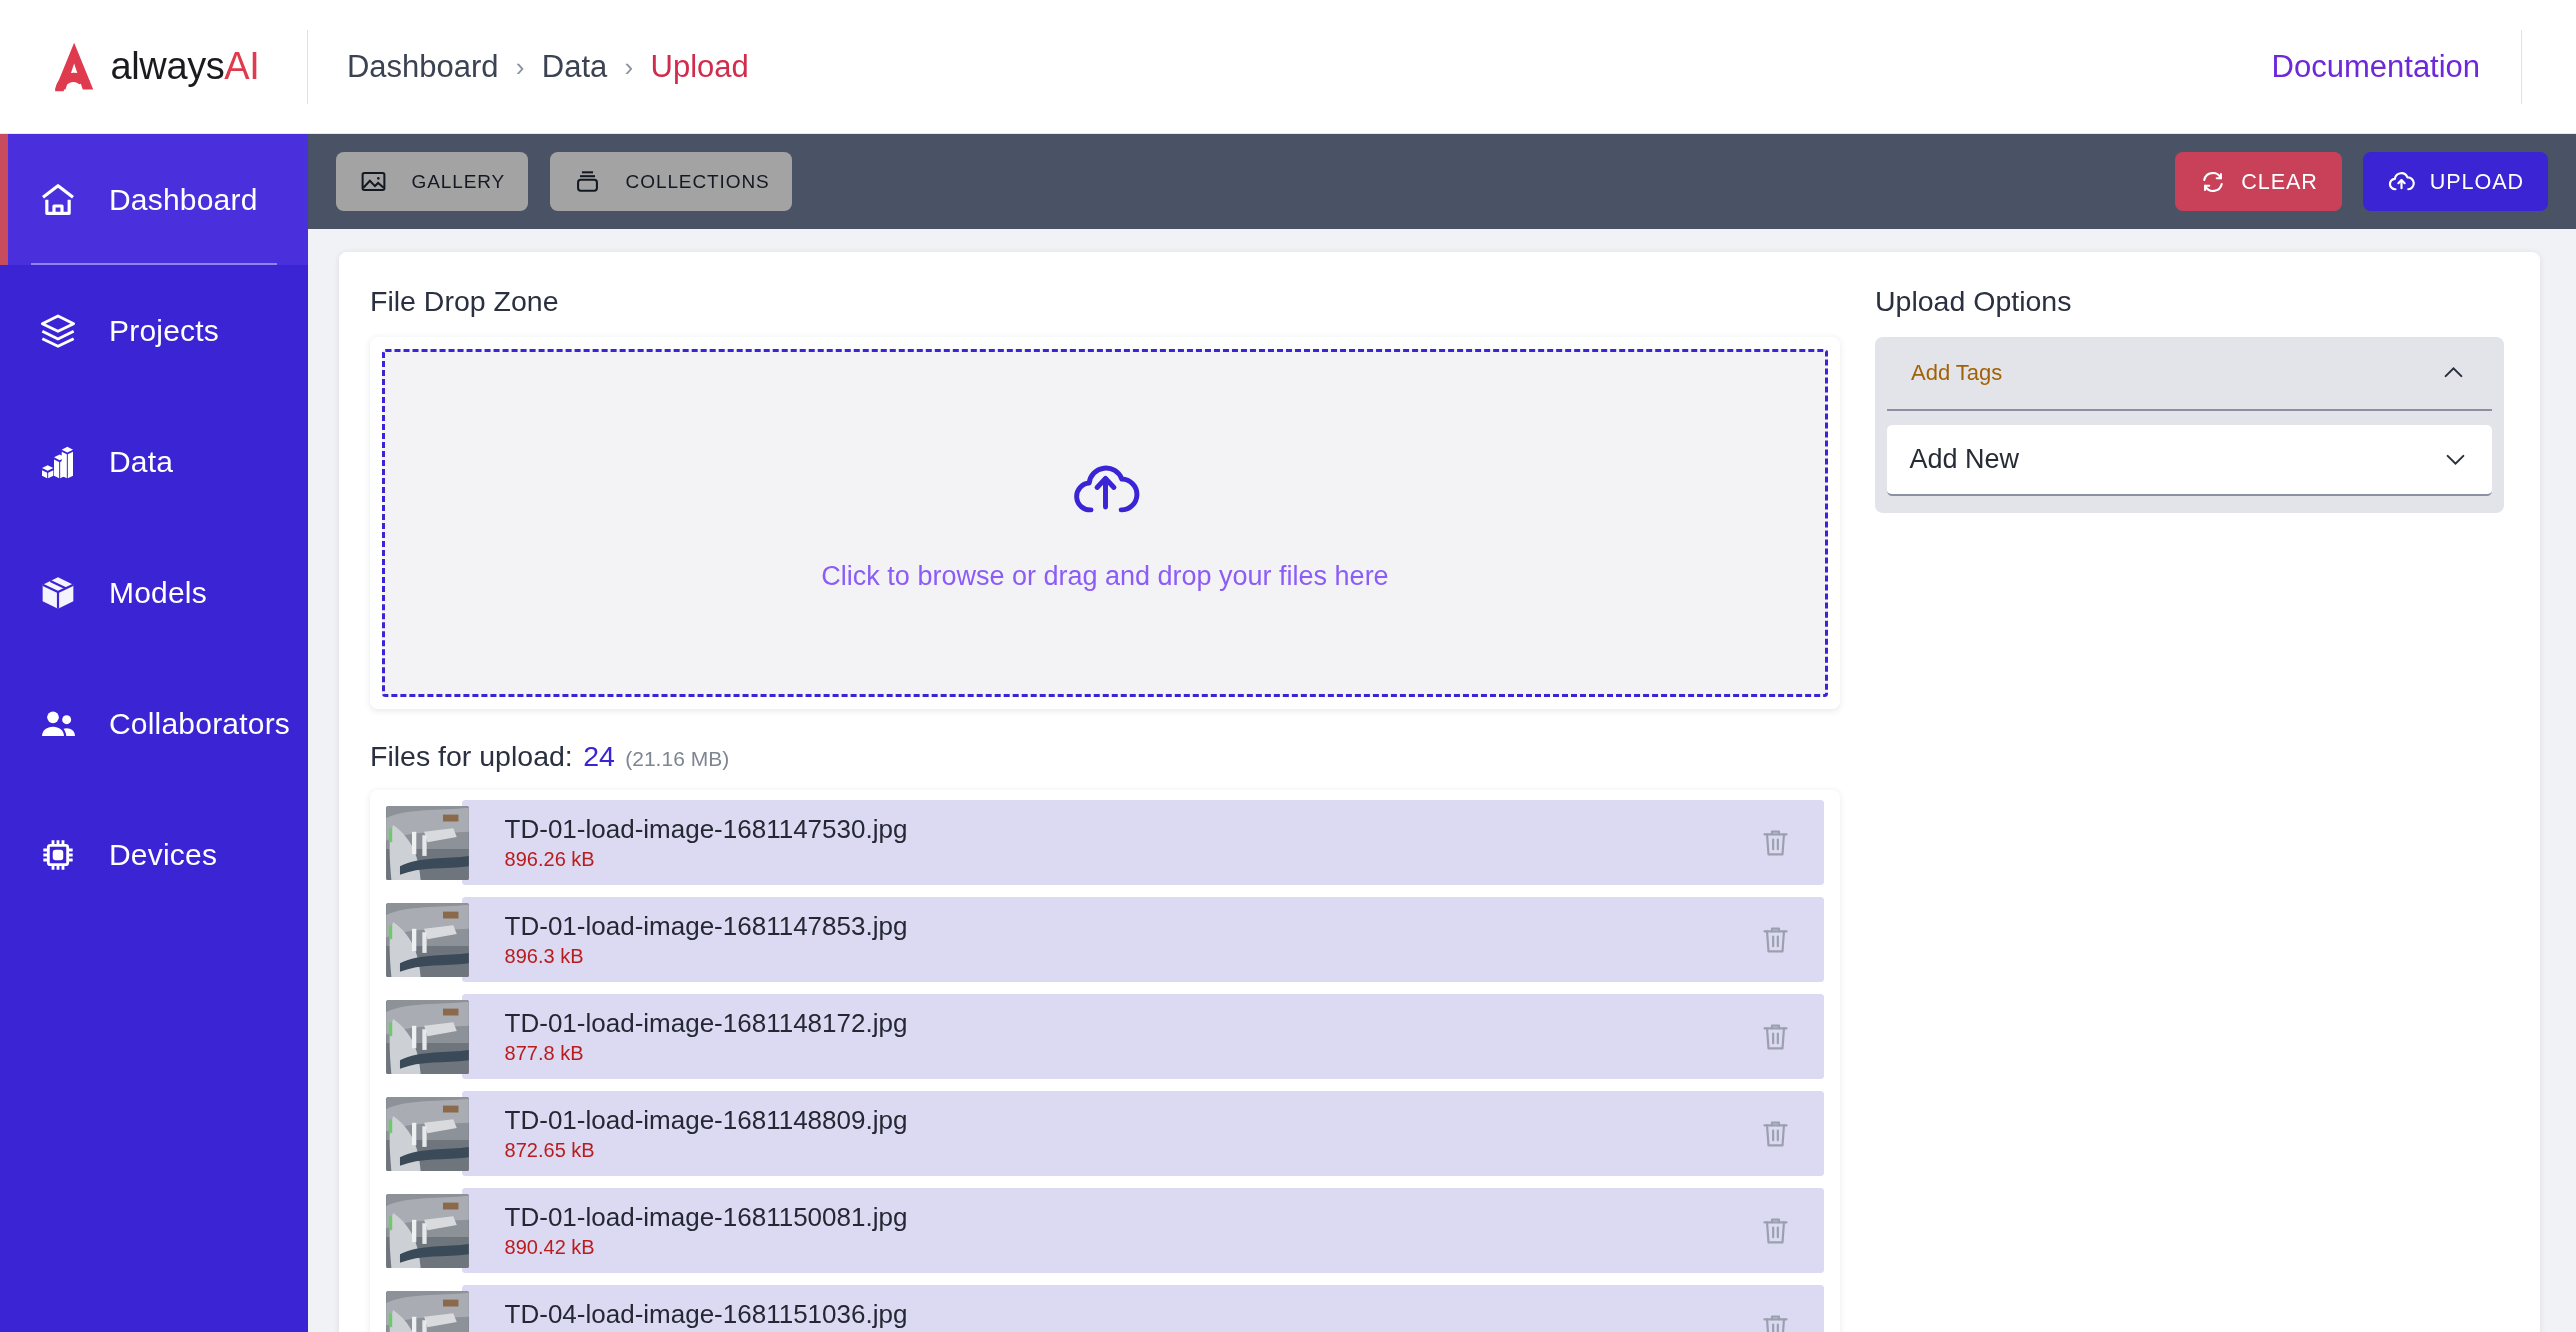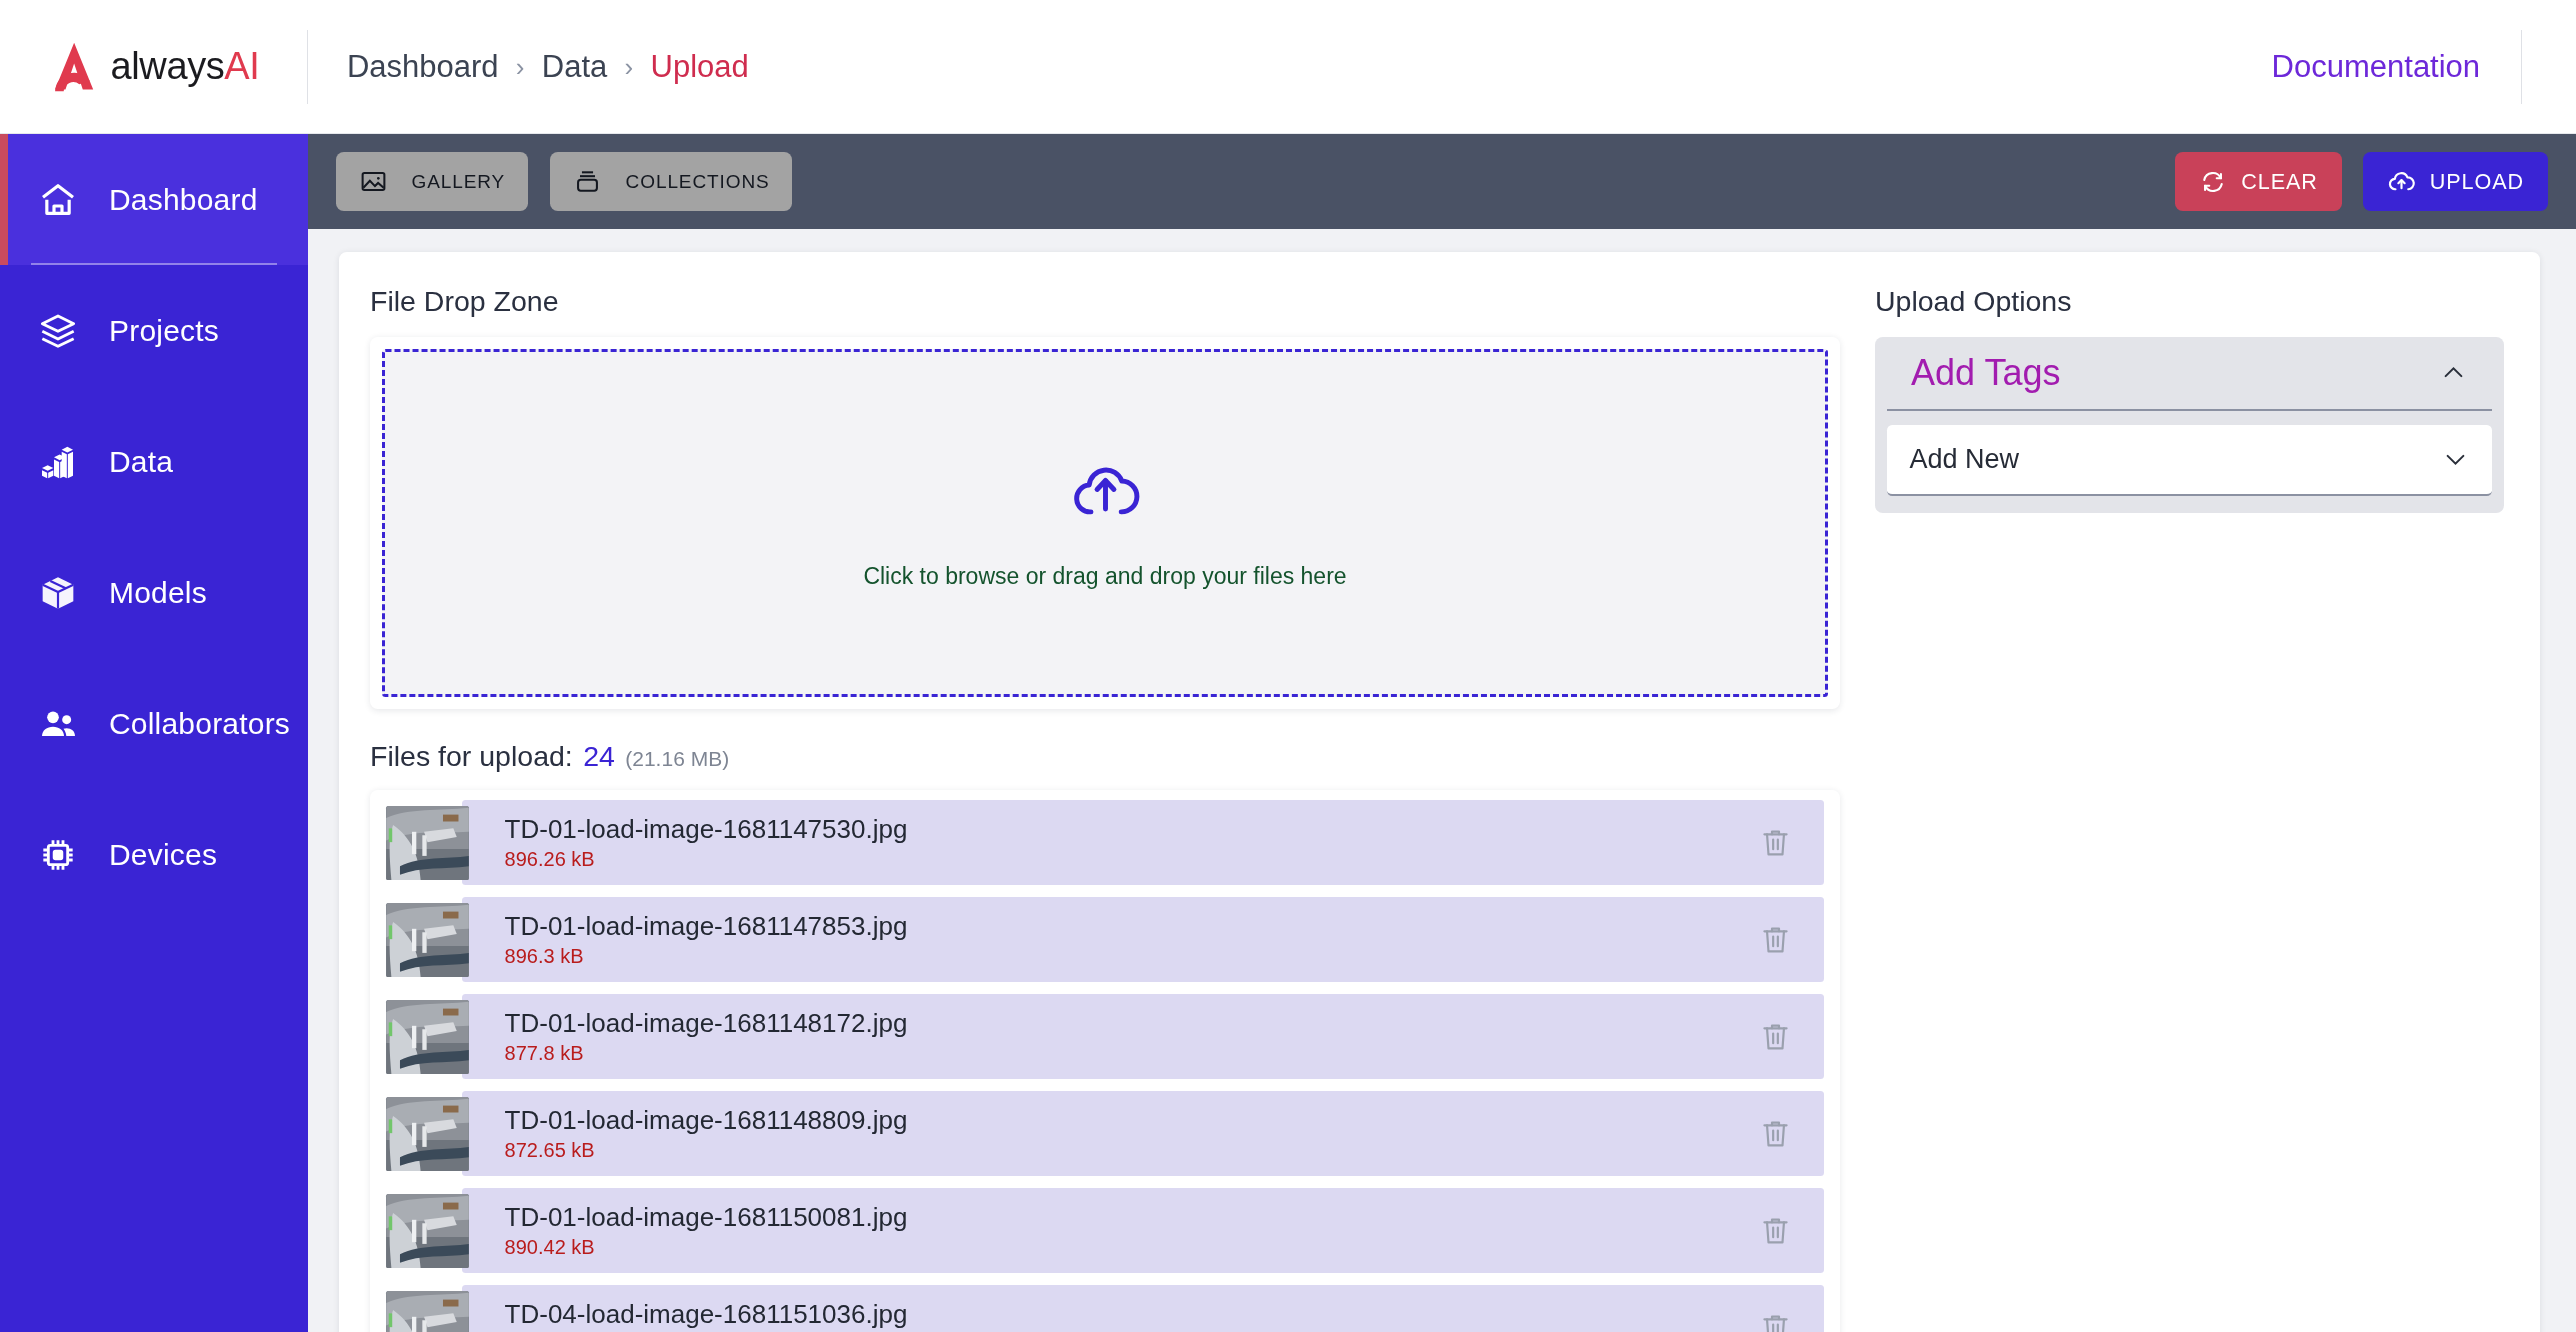--- a/index.html
+++ b/index.html
@@ -104,21 +104,21 @@
   .dz-wrap {
     background: #ffffff; border-radius: 7.8px;
     box-shadow: 0 1.7px 6px rgba(30,35,55,0.10);
     padding: 12px; height: 372px;
   }
   .dropzone {
     height: 100%; border: 3.5px dashed #3a24d4; border-radius: 3.5px;
     background: #f3f3f6; display: flex; flex-direction: column;
     align-items: center; justify-content: center; gap: 43px;
   }
-  .dz-text { font-size: 23px; color: #14532d; }
+  .dz-text { font-size: 27px; color: #8b5cf6; }
 
   .files-head { margin-top: 31px; font-size: 28.5px; color: #2a3040; display: flex; align-items: baseline; gap: 10.4px; }
   .files-count { color: #3a24d4; }
   .files-size { font-size: 21px; color: #7e8593; }
 
   .file-list-wrap {
     margin-top: 17.3px; background: #ffffff; border-radius: 7.8px;
     box-shadow: 0 1.7px 6px rgba(30,35,55,0.10);
     padding: 10.4px 0 0 0; height: 562px; overflow: hidden;
   }
@@ -145,21 +145,21 @@
     width: 45px; height: 45px;
   }
 
   
   .opt-panel { background: #e3e4e9; border-radius: 7.8px; padding: 0; }
   .opt-header {
     display: flex; align-items: center; justify-content: space-between;
     height: 74px; padding: 0 24px; border-bottom: 2.6px solid #8b91a2;
     margin: 0 12px;
   }
-  .opt-header-label { font-size: 36px; color: #a21caf; }
+  .opt-header-label { font-size: 22px; color: #a16207; }
   .opt-body { padding: 14px 12px 17.3px 12px; }
   .select-box {
     display: flex; align-items: center; justify-content: space-between;
     height: 71px; background: #ffffff; border-radius: 5.2px;
     border-bottom: 2.6px solid #8b91a2; padding: 0 22.5px;
   }
   .select-value { font-size: 27px; color: #262b36; }
 </style>
 </head>
 <body>

